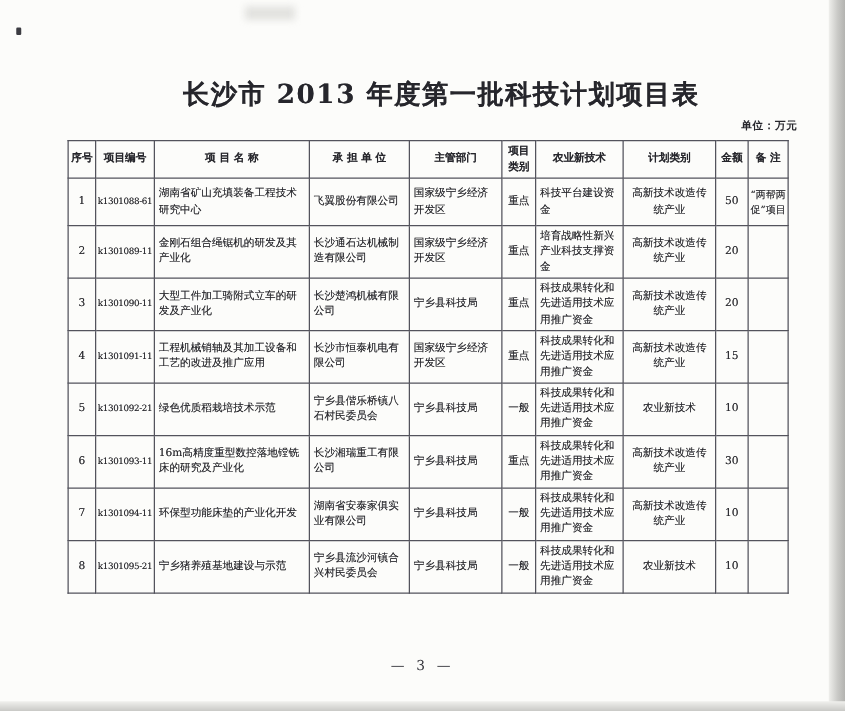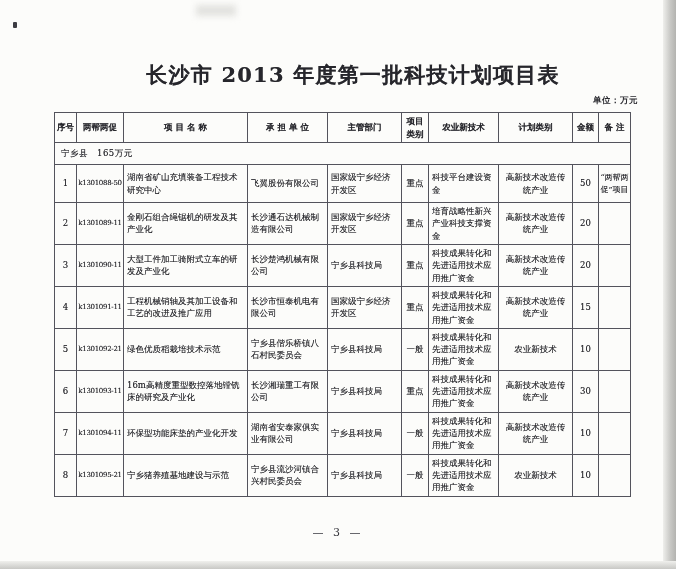--- a/index.html
+++ b/index.html
@@ -58,38 +58,35 @@
     <col style="width:74px">
       <col style="width:27px">
       <col style="width:70px">
       <col style="width:74px">
     <col style="width:26px">
       <col style="width:32px">
   </colgroup>
   <thead>
     <tr>
       <th>序号</th>
-      <th>两帮两促</th>
+      <th>项目编号</th>
       <th>项 目 名 称</th>
       <th>承 担 单 位</th>
       <th>主管部门</th>
       <th>项目类别</th>
       <th>农业新技术</th>
       <th>计划类别</th>
       <th>金额</th>
       <th>备 注</th>
     </tr>
   </thead>
   <tbody>
-    <tr class="group-row">
-      <td colspan="10">宁乡县　165万元</td>
-    </tr>
     <tr class="data-row">
       <td class="c">1</td>
-      <td class="code">k1301088-50</td>
+      <td class="code">k1301088-61</td>
       <td class="l">湖南省矿山充填装备工程技术研究中心</td>
       <td class="l">飞翼股份有限公司</td>
       <td class="l">国家级宁乡经济开发区</td>
       <td class="c">重点</td>
       <td class="l">科技平台建设资金</td>
       <td class="c">高新技术改造传统产业</td>
       <td class="c">50</td>
       <td class="remark">“两帮两促”项目</td>
     </tr>
     <tr class="data-row">

